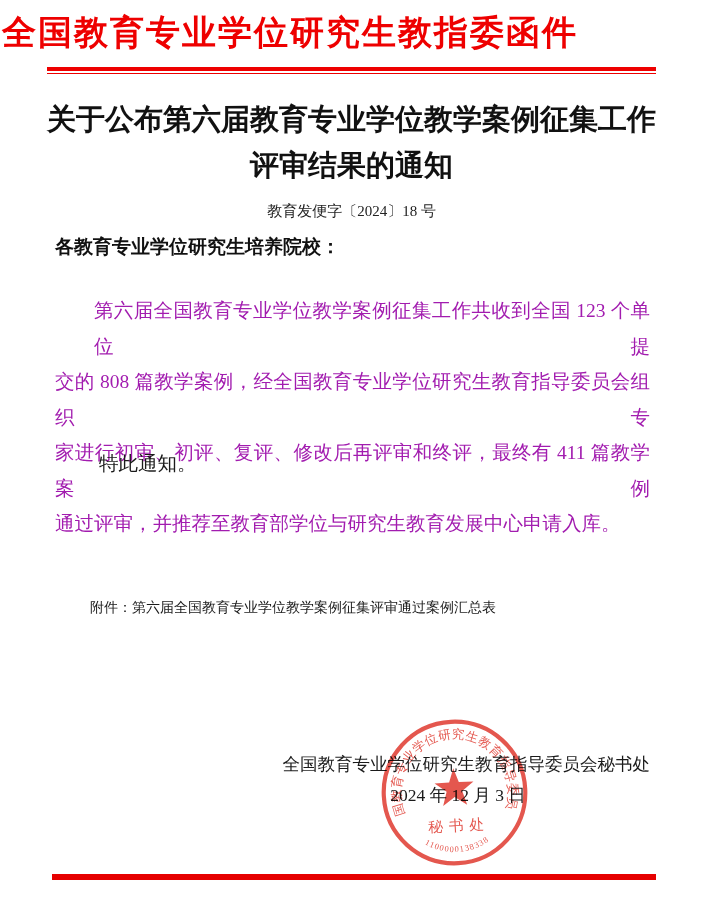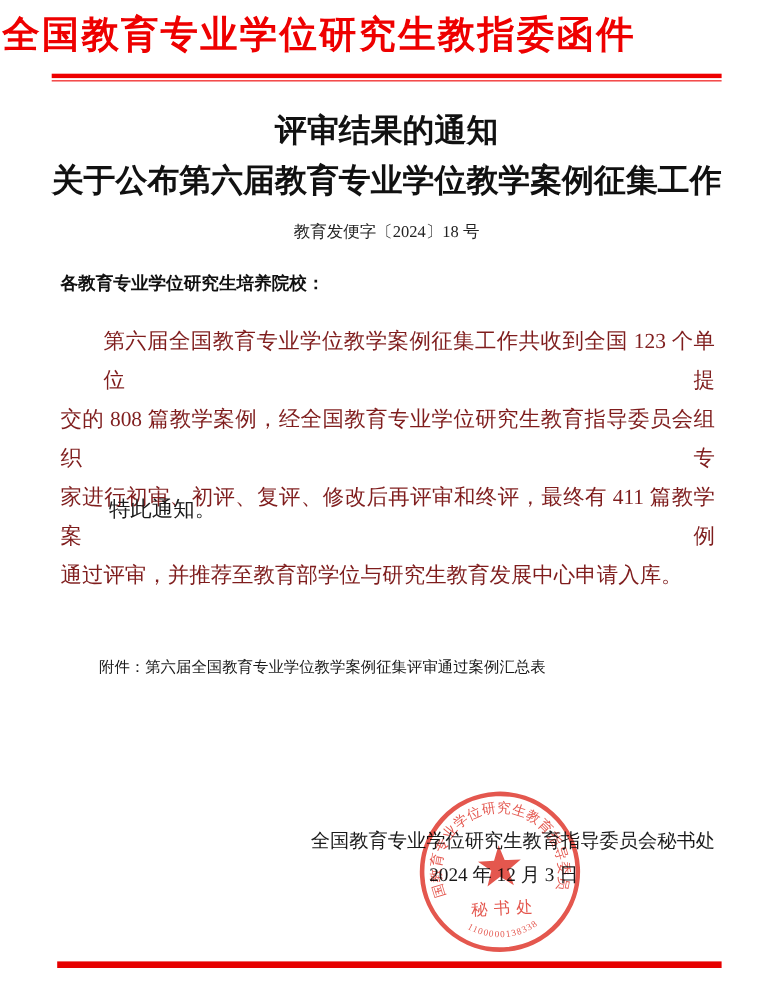--- a/index.html
+++ b/index.html
@@ -46,33 +46,33 @@
   .doc-number {
     position: absolute;
     top: 201px; left: 0; width: 703px;
     text-align: center;
     font-size: 15px;
     line-height: 20px;
     color: #222222;
   }
   .salutation {
     position: absolute;
-    top: 247px; left: 55px; width: 595px;
+    top: 235px; left: 55px; width: 595px;
     font-family: "Liberation Sans", sans-serif;
     font-weight: bold;
-    font-size: 16px;
+    font-size: 19px;
     line-height: 24px;
     color: #111111;
   }
   .paragraph {
     position: absolute;
     top: 293px; left: 55px; width: 595px;
     font-size: 19.5px;
     line-height: 35.5px;
-    color: #7f1d1d;
+    color: #a21caf;
   }
   .paragraph .line { display: block; }
   .paragraph .just { text-align: justify; text-align-last: justify; }
   .paragraph .indent { padding-left: 2em; }
   .closing {
     position: absolute;
     top: 452px; left: 60px; width: 595px;
     font-size: 19.5px;
     line-height: 24px;
     text-indent: 2em;
@@ -122,22 +122,22 @@
 <body>
 
 <div class="doc">
 
   <div class="banner">全国教育专业学位研究生教指委函件</div>
 
   <div class="rule-thick"></div>
   <div class="rule-thin"></div>
 
   <div class="doc-title">
+    <div>关于公布第六届教育专业学位教学案例征集工作</div>
     <div>评审结果的通知</div>
-    <div>关于公布第六届教育专业学位教学案例征集工作</div>
   </div>
 
   <div class="doc-number">教育发便字〔2024〕18 号</div>
 
   <div class="salutation">各教育专业学位研究生培养院校：</div>
 
   <div class="paragraph">
     <span class="line just indent">第六届全国教育专业学位教学案例征集工作共收到全国 123 个单位提</span>
     <span class="line just">交的 808 篇教学案例，经全国教育专业学位研究生教育指导委员会组织专</span>
     <span class="line just">家进行初审、初评、复评、修改后再评审和终评，最终有 411 篇教学案例</span>

